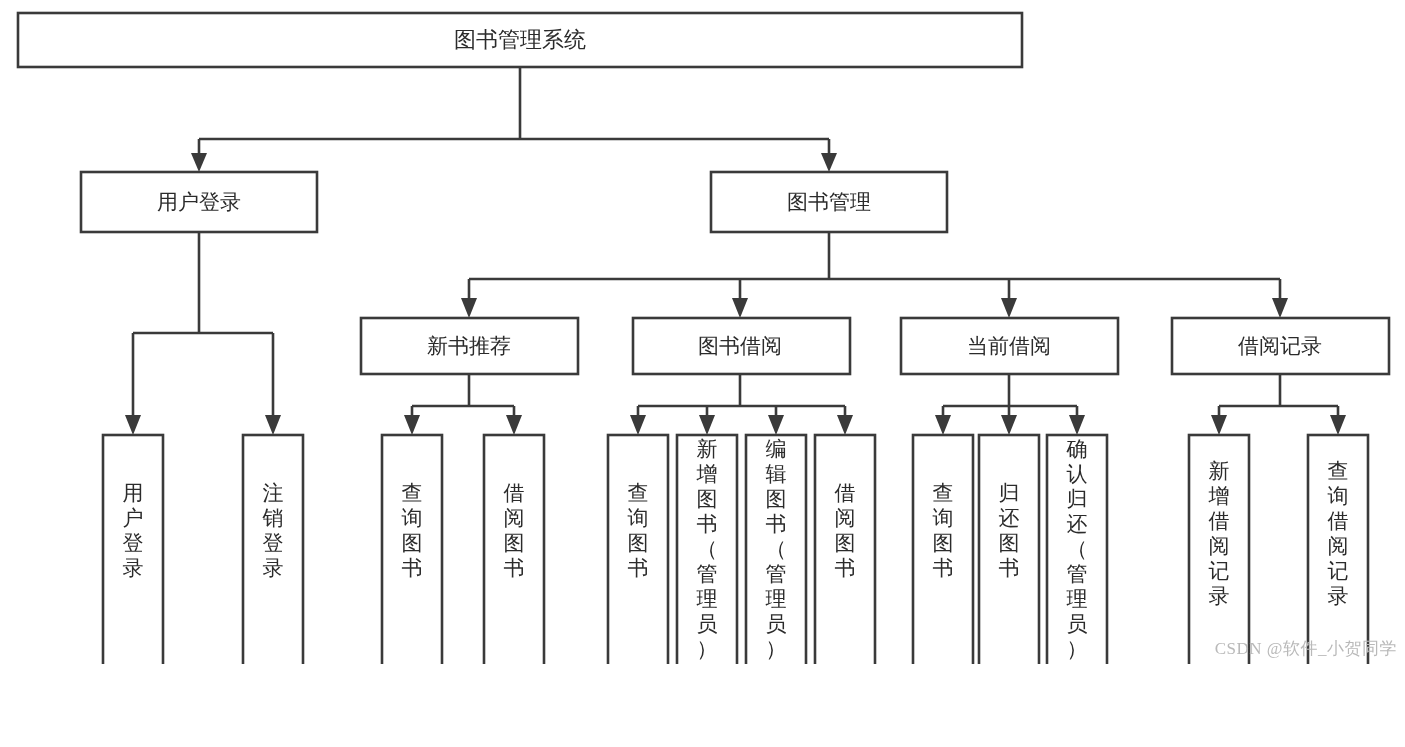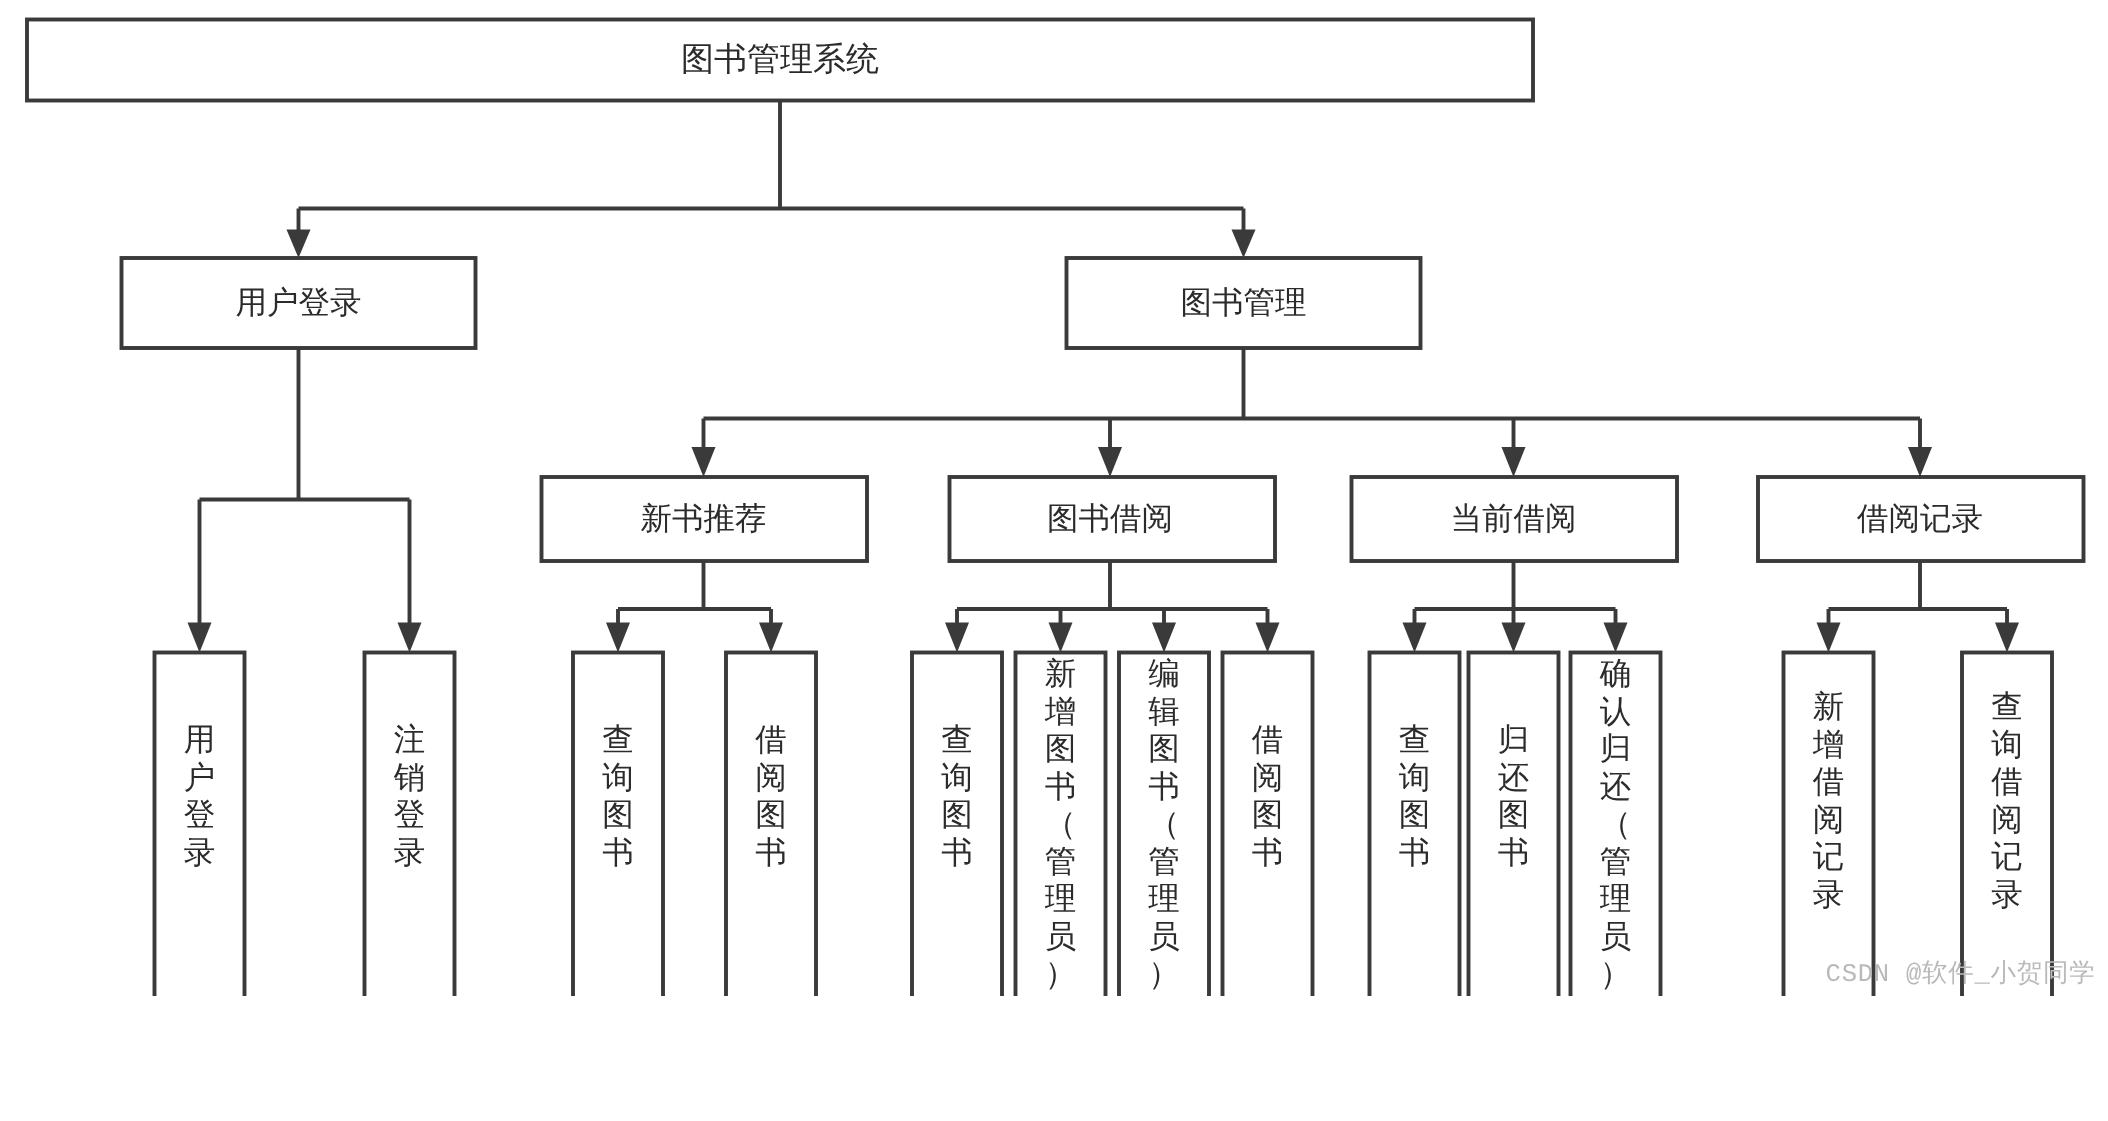--- a/index.html
+++ b/index.html
@@ -60,21 +60,21 @@
   .leaf-label {
     fill: #2b2b2b;
     font-family: "Liberation Sans", "DejaVu Sans", sans-serif;
     font-size: 21px;
     text-anchor: middle;
   }
   .watermark-text {
     position: absolute;
     right: 8px;
     bottom: 4px;
-    font-family: Liberation Mono, monospace;
+    font-family: Liberation Serif, serif;
     font-size: 17px;
     color: #b9b9b9;
     letter-spacing: 0.5px;
     user-select: none;
     pointer-events: none;
   }
 </style>
 </head>
 <body>
 

